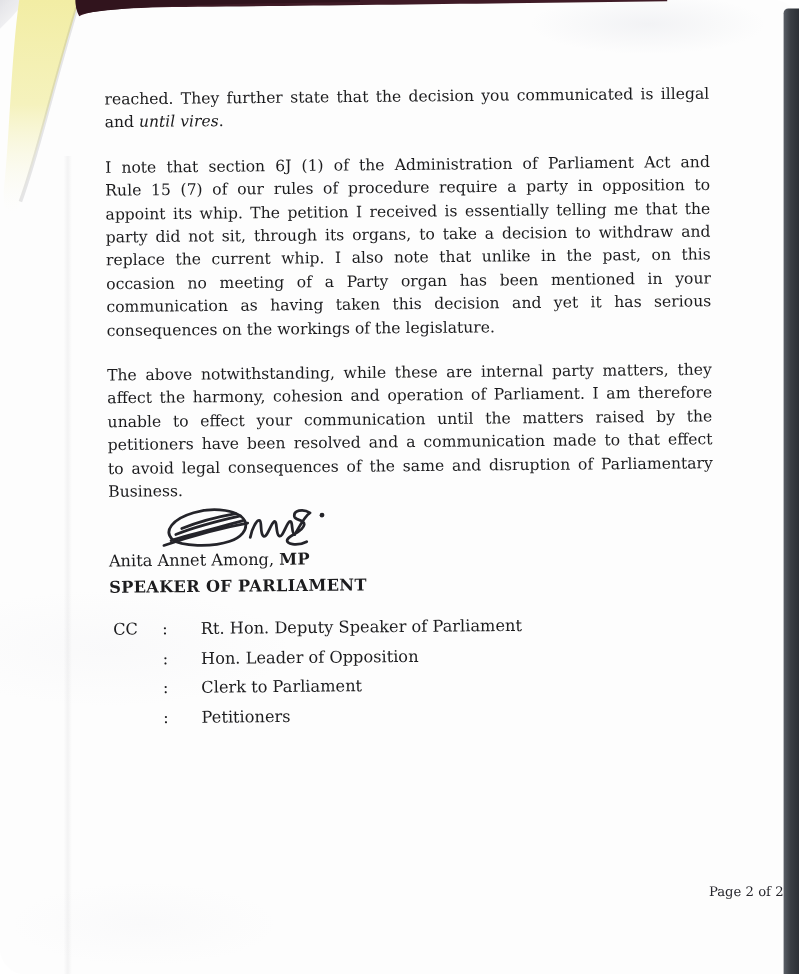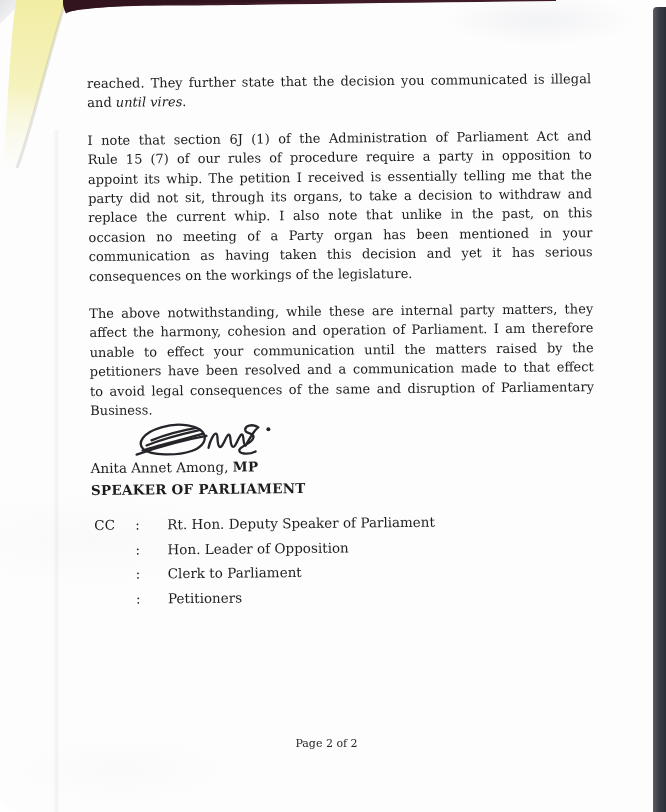--- a/index.html
+++ b/index.html
@@ -46,21 +46,21 @@
   .signatory{position:absolute;left:87px;top:458px;font-size:13.5px;line-height:21.5px;}
   .sig-name b{letter-spacing:.2px;}
   .sig-title{font-weight:bold;letter-spacing:.25px;}
   .cc-block{
     position:absolute;left:90px;top:513px;
     display:grid;grid-template-columns:41px 32px auto;
     font-size:13.5px;line-height:24.5px;row-gap:0;
   }
   .cc-cell{white-space:nowrap;}
   .footer{
-    position:absolute;left:0;top:737px;width:653px;text-align:center;
+    position:absolute;left:0;top:737px;width:653px;text-align:right;
     font-size:11px;color:#26262c;
   }
 </style>
 </head>
 <body>
 
 <div class="page">
 
   <div class="fold-shadow"></div>
 

